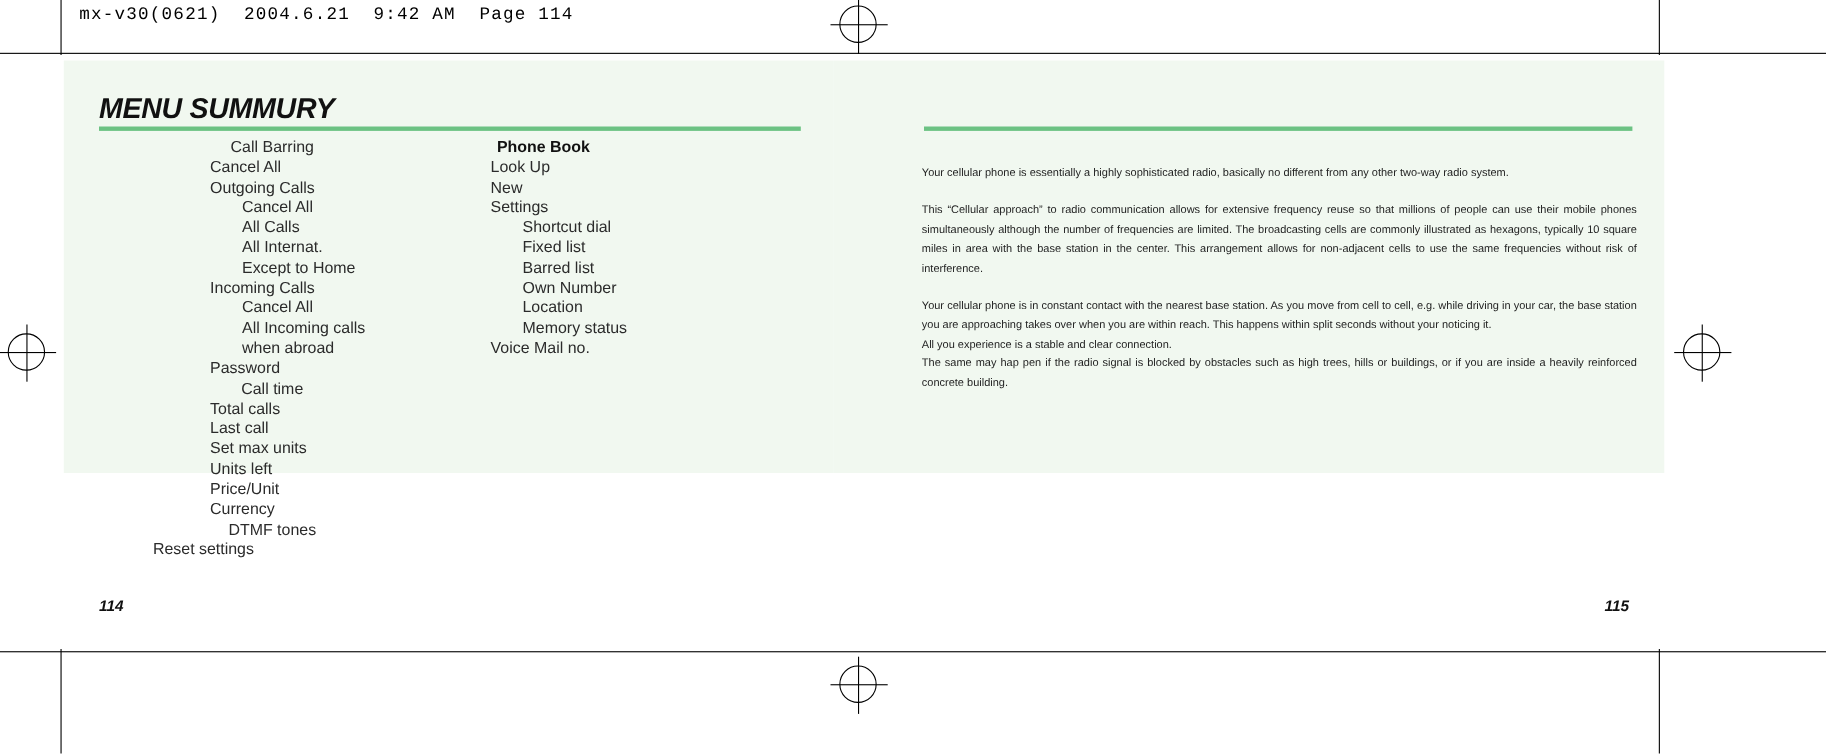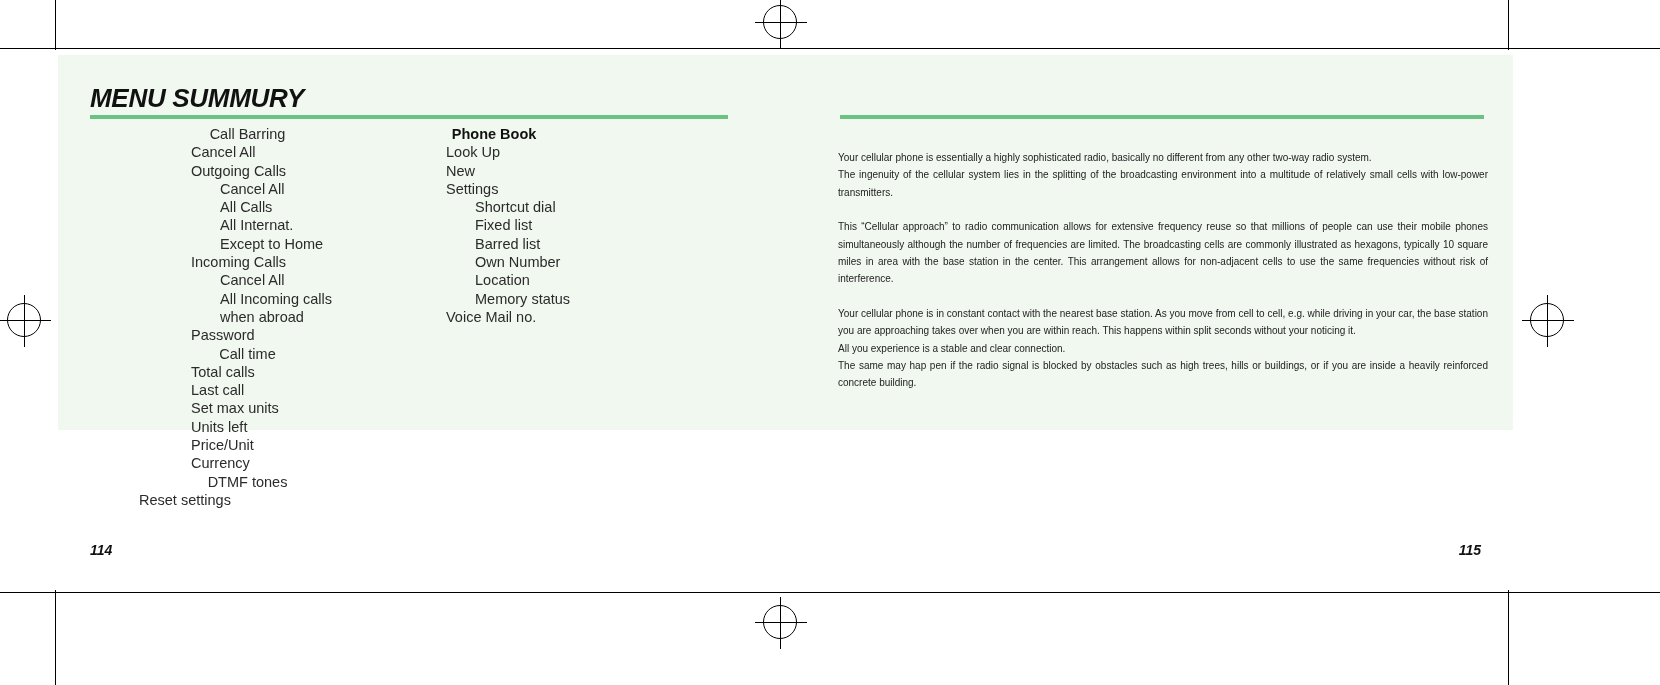--- a/index.html
+++ b/index.html
@@ -153,20 +153,21 @@
   <div class="trim-v" style="left:1508px; top:0px; height:50px;"></div>
   <div class="trim-v" style="left:1508px; top:590px; height:95px;"></div>
   <div class="trim-h" style="left:0px; top:48px; width:1660px;"></div>
   <div class="trim-h" style="left:0px; top:592px; width:1660px;"></div>
 
   <div class="reg-mark" style="left:763px; top:5px;"></div>
   <div class="reg-mark" style="left:763px; top:605px;"></div>
   <div class="reg-mark" style="left:7px; top:303px;"></div>
   <div class="reg-mark" style="left:1530px; top:303px;"></div>
 
+  <div class="slug">mx-v30(0621)  2004.6.21  9:42 AM  Page 114</div>
 
   <div class="page page-left">
     <div class="page-title" style="left:32px; top:28px;">MENU SUMMURY</div>
     <div class="title-rule" style="left:32px; top:60px; width:638px;"></div>
 
     <div class="menu-col" id="col-one" style="left:105px; top:70px;">
         <div class="lv0">Call Barring</div>
         <div class="lv1">Cancel All</div>
         <div class="lv1">Outgoing Calls</div>
         <div class="lv2">Cancel All</div>
@@ -205,21 +206,20 @@
 
     <div class="folio" style="left:32px; top:487px;">114</div>
   </div>
 
   <div class="page page-right">
     <div class="title-rule" style="left:82px; top:60px; width:644px;"></div>
 
 
     <div class="body-copy" id="right-body" style="left:80px; top:94px; width:650px;">
         <p>Your cellular phone is essentially a highly sophisticated radio, basically no different from any other two-way radio system.</p>
-        <p>The ingenuity of the cellular system lies in the splitting of the broadcasting environment into a multitude of relatively small cells with low-power transmitters.</p>
         <p class="gap">This “Cellular approach” to radio communication allows for extensive frequency reuse so that millions of people can use their mobile phones simultaneously although the number of frequencies are limited. The broadcasting cells are commonly illustrated as hexagons, typically 10 square miles in area with the base station in the center. This arrangement allows for non-adjacent cells to use the same frequencies without risk of interference.</p>
         <p class="gap">Your cellular phone is in constant contact with the nearest base station. As you move from cell to cell, e.g. while driving in your car, the base station you are approaching takes over when you are within reach. This happens within split seconds without your noticing it.</p>
         <p>All you experience is a stable and clear connection.</p>
         <p>The same may hap pen if the radio signal is blocked by obstacles such as high trees, hills or buildings, or if you are inside a heavily reinforced concrete building.</p>
       </div>
 
     <div class="folio" style="right:32px; top:487px;">115</div>
   </div>
 
 </div>

